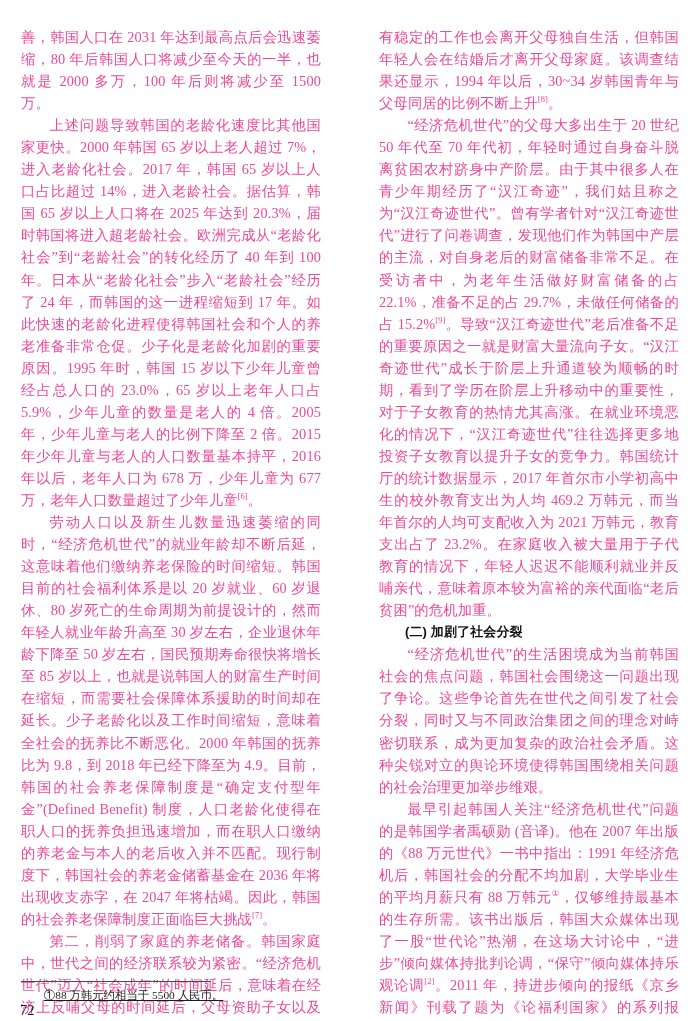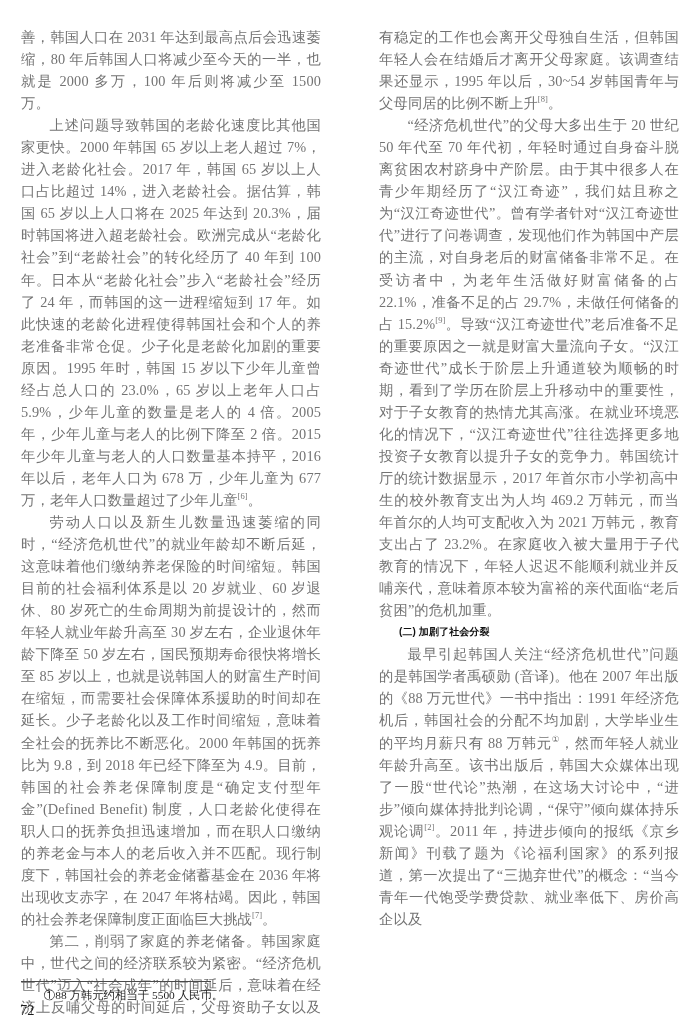--- a/index.html
+++ b/index.html
@@ -42,48 +42,49 @@
   }
   p.para {
     margin: 0;
     padding: 0;
     font-size: 14.3px;
     line-height: 22.05px;
     text-align: justify;
     text-justify: inter-ideograph;
     text-indent: 2em;
     letter-spacing: 0.01em;
-    color: #737373;
+    color: #ec4899;
     font-weight: 400;
   }
   p.para.noindent {
     text-indent: 0;
   }
   h3.heading {
     margin: 0;
     padding: 0;
-    font-size: 10px;
+    font-size: 13px;
     line-height: 22.05px;
     font-weight: bold;
     text-indent: 2em;
     font-family: "Liberation Sans", "DejaVu Sans", sans-serif;
     color: #111111;
     letter-spacing: 0.01em;
   }
   sup.ref {
     font-size: 8.5px;
     vertical-align: super;
     line-height: 0;
     letter-spacing: 0;
   }
   .footnote-zone {
     position: absolute;
     left: 21px;
     bottom: 18px;
     width: 300px;
+    text-decoration: underline;
   }
   .footnote-rule {
     width: 190px;
     height: 0;
     border-top: 0.8px solid #4a4a4a;
     margin: 0 0 5px 0;
   }
   .footnote-text {
     font-size: 11.4px;
     line-height: 16px;
@@ -115,28 +116,29 @@
       <p class="para"><span>上述问题导致韩国的老龄化速度比其他国家更快。2000 年韩国 65 岁以上老人超过 7%，进入老龄化社会。2017 年，韩国 65 岁以上人口占比超过 14%，进入老龄社会。据估算，韩国 65 岁以上人口将在 2025 年达到 20.3%，届时韩国将进入超老龄社会。欧洲完成从“老龄化社会”到“老龄社会”的转化经历了 40 年到 100 年。日本从“老龄化社会”步入“老龄社会”经历了 24 年，而韩国的这一进程缩短到 17 年。如此快速的老龄化进程使得韩国社会和个人的养老准备非常仓促。少子化是老龄化加剧的重要原因。1995 年时，韩国 15 岁以下少年儿童曾经占总人口的 23.0%，65 岁以上老年人口占 5.9%，少年儿童的数量是老人的 4 倍。2005 年，少年儿童与老人的比例下降至 2 倍。2015 年少年儿童与老人的人口数量基本持平，2016 年以后，老年人口为 678 万，少年儿童为 677 万，老年人口数量超过了少年儿童</span><sup class="ref">[6]</sup><span>。</span></p>
 
       <p class="para"><span>劳动人口以及新生儿数量迅速萎缩的同时，“经济危机世代”的就业年龄却不断后延，这意味着他们缴纳养老保险的时间缩短。韩国目前的社会福利体系是以 20 岁就业、60 岁退休、80 岁死亡的生命周期为前提设计的，然而年轻人就业年龄升高至 30 岁左右，企业退休年龄下降至 50 岁左右，国民预期寿命很快将增长至 85 岁以上，也就是说韩国人的财富生产时间在缩短，而需要社会保障体系援助的时间却在延长。少子老龄化以及工作时间缩短，意味着全社会的抚养比不断恶化。2000 年韩国的抚养比为 9.8，到 2018 年已经下降至为 4.9。目前，韩国的社会养老保障制度是“确定支付型年金”(Defined Benefit) 制度，人口老龄化使得在职人口的抚养负担迅速增加，而在职人口缴纳的养老金与本人的老后收入并不匹配。现行制度下，韩国社会的养老金储蓄基金在 2036 年将出现收支赤字，在 2047 年将枯竭。因此，韩国的社会养老保障制度正面临巨大挑战</span><sup class="ref">[7]</sup><span>。</span></p>
 
       <p class="para">第二，削弱了家庭的养老储备。韩国家庭中，世代之间的经济联系较为紧密。“经济危机世代”迈入“社会成年”的时间延后，意味着在经济上反哺父母的时间延后，父母资助子女以及对子女进行教育投资的时间延长。有学者针对韩日两国年轻人进行的调查研究发现，日本年轻人在结束学业后，即便没</p>
 
     </div>
 
     <div class="col col-right">
 
-      <p class="para noindent"><span>有稳定的工作也会离开父母独自生活，但韩国年轻人会在结婚后才离开父母家庭。该调查结果还显示，1995 年以后，30~54 岁韩国青年与父母同居的比例不断上升</span><sup class="ref">[8]</sup><span>。</span></p>
+      <p class="para noindent"><span>有稳定的工作也会离开父母独自生活，但韩国年轻人会在结婚后才离开父母家庭。该调查结果还显示，1994 年以后，30~34 岁韩国青年与父母同居的比例不断上升</span><sup class="ref">[8]</sup><span>。</span></p>
 
       <p class="para"><span>“经济危机世代”的父母大多出生于 20 世纪 50 年代至 70 年代初，年轻时通过自身奋斗脱离贫困农村跻身中产阶层。由于其中很多人在青少年期经历了“汉江奇迹”，我们姑且称之为“汉江奇迹世代”。曾有学者针对“汉江奇迹世代”进行了问卷调查，发现他们作为韩国中产层的主流，对自身老后的财富储备非常不足。在受访者中，为老年生活做好财富储备的占 22.1%，准备不足的占 29.7%，未做任何储备的占 15.2%</span><sup class="ref">[9]</sup><span>。导致“汉江奇迹世代”老后准备不足的重要原因之一就是财富大量流向子女。“汉江奇迹世代”成长于阶层上升通道较为顺畅的时期，看到了学历在阶层上升移动中的重要性，对于子女教育的热情尤其高涨。在就业环境恶化的情况下，“汉江奇迹世代”往往选择更多地投资子女教育以提升子女的竞争力。韩国统计厅的统计数据显示，2017 年首尔市小学初高中生的校外教育支出为人均 469.2 万韩元，而当年首尔的人均可支配收入为 2021 万韩元，教育支出占了 23.2%。在家庭收入被大量用于子代教育的情况下，年轻人迟迟不能顺利就业并反哺亲代，意味着原本较为富裕的亲代面临“老后贫困”的危机加重。</span></p>
 
       <h3 class="heading">(二) 加剧了社会分裂</h3>
 
+      <p class="para">“经济危机世代”的生活困境成为当前韩国社会的焦点问题，韩国社会围绕这一问题出现了争论。这些争论首先在世代之间引发了社会分裂，同时又与不同政治集团之间的理念对峙密切联系，成为更加复杂的政治社会矛盾。这种尖锐对立的舆论环境使得韩国围绕相关问题的社会治理更加举步维艰。</p>
 
-      <p class="para"><span>最早引起韩国人关注“经济危机世代”问题的是韩国学者禹硕勋 (音译)。他在 2007 年出版的《88 万元世代》一书中指出：1991 年经济危机后，韩国社会的分配不均加剧，大学毕业生的平均月薪只有 88 万韩元</span><sup class="ref">①</sup><span>，然而年轻人就业年龄升高至。该书出版后，韩国大众媒体出现了一股“世代论”热潮，在这场大讨论中，“进步”倾向媒体持批判论调，“保守”倾向媒体持乐观论调</span><sup class="ref">[2]</sup><span>。2011 年，持进步倾向的报纸《京乡新闻》刊载了题为《论福利国家》的系列报道，第一次提出了“三抛弃世代”的概念：“当今青年一代饱受学费贷款、就业率低下、房价高企以及</span></p>
+      <p class="para"><span>最早引起韩国人关注“经济危机世代”问题的是韩国学者禹硕勋 (音译)。他在 2007 年出版的《88 万元世代》一书中指出：1991 年经济危机后，韩国社会的分配不均加剧，大学毕业生的平均月薪只有 88 万韩元</span><sup class="ref">①</sup><span>，仅够维持最基本的生存所需。该书出版后，韩国大众媒体出现了一股“世代论”热潮，在这场大讨论中，“进步”倾向媒体持批判论调，“保守”倾向媒体持乐观论调</span><sup class="ref">[2]</sup><span>。2011 年，持进步倾向的报纸《京乡新闻》刊载了题为《论福利国家》的系列报道，第一次提出了“三抛弃世代”的概念：“当今青年一代饱受学费贷款、就业率低下、房价高企以及</span></p>
 
     </div>
 
   </div>
 
   <div class="footnote-zone">
     <div class="footnote-rule"></div>
     <p class="footnote-text"><span>①</span><span>88 万韩元约相当于 5500 人民币。</span></p>
   </div>
 

